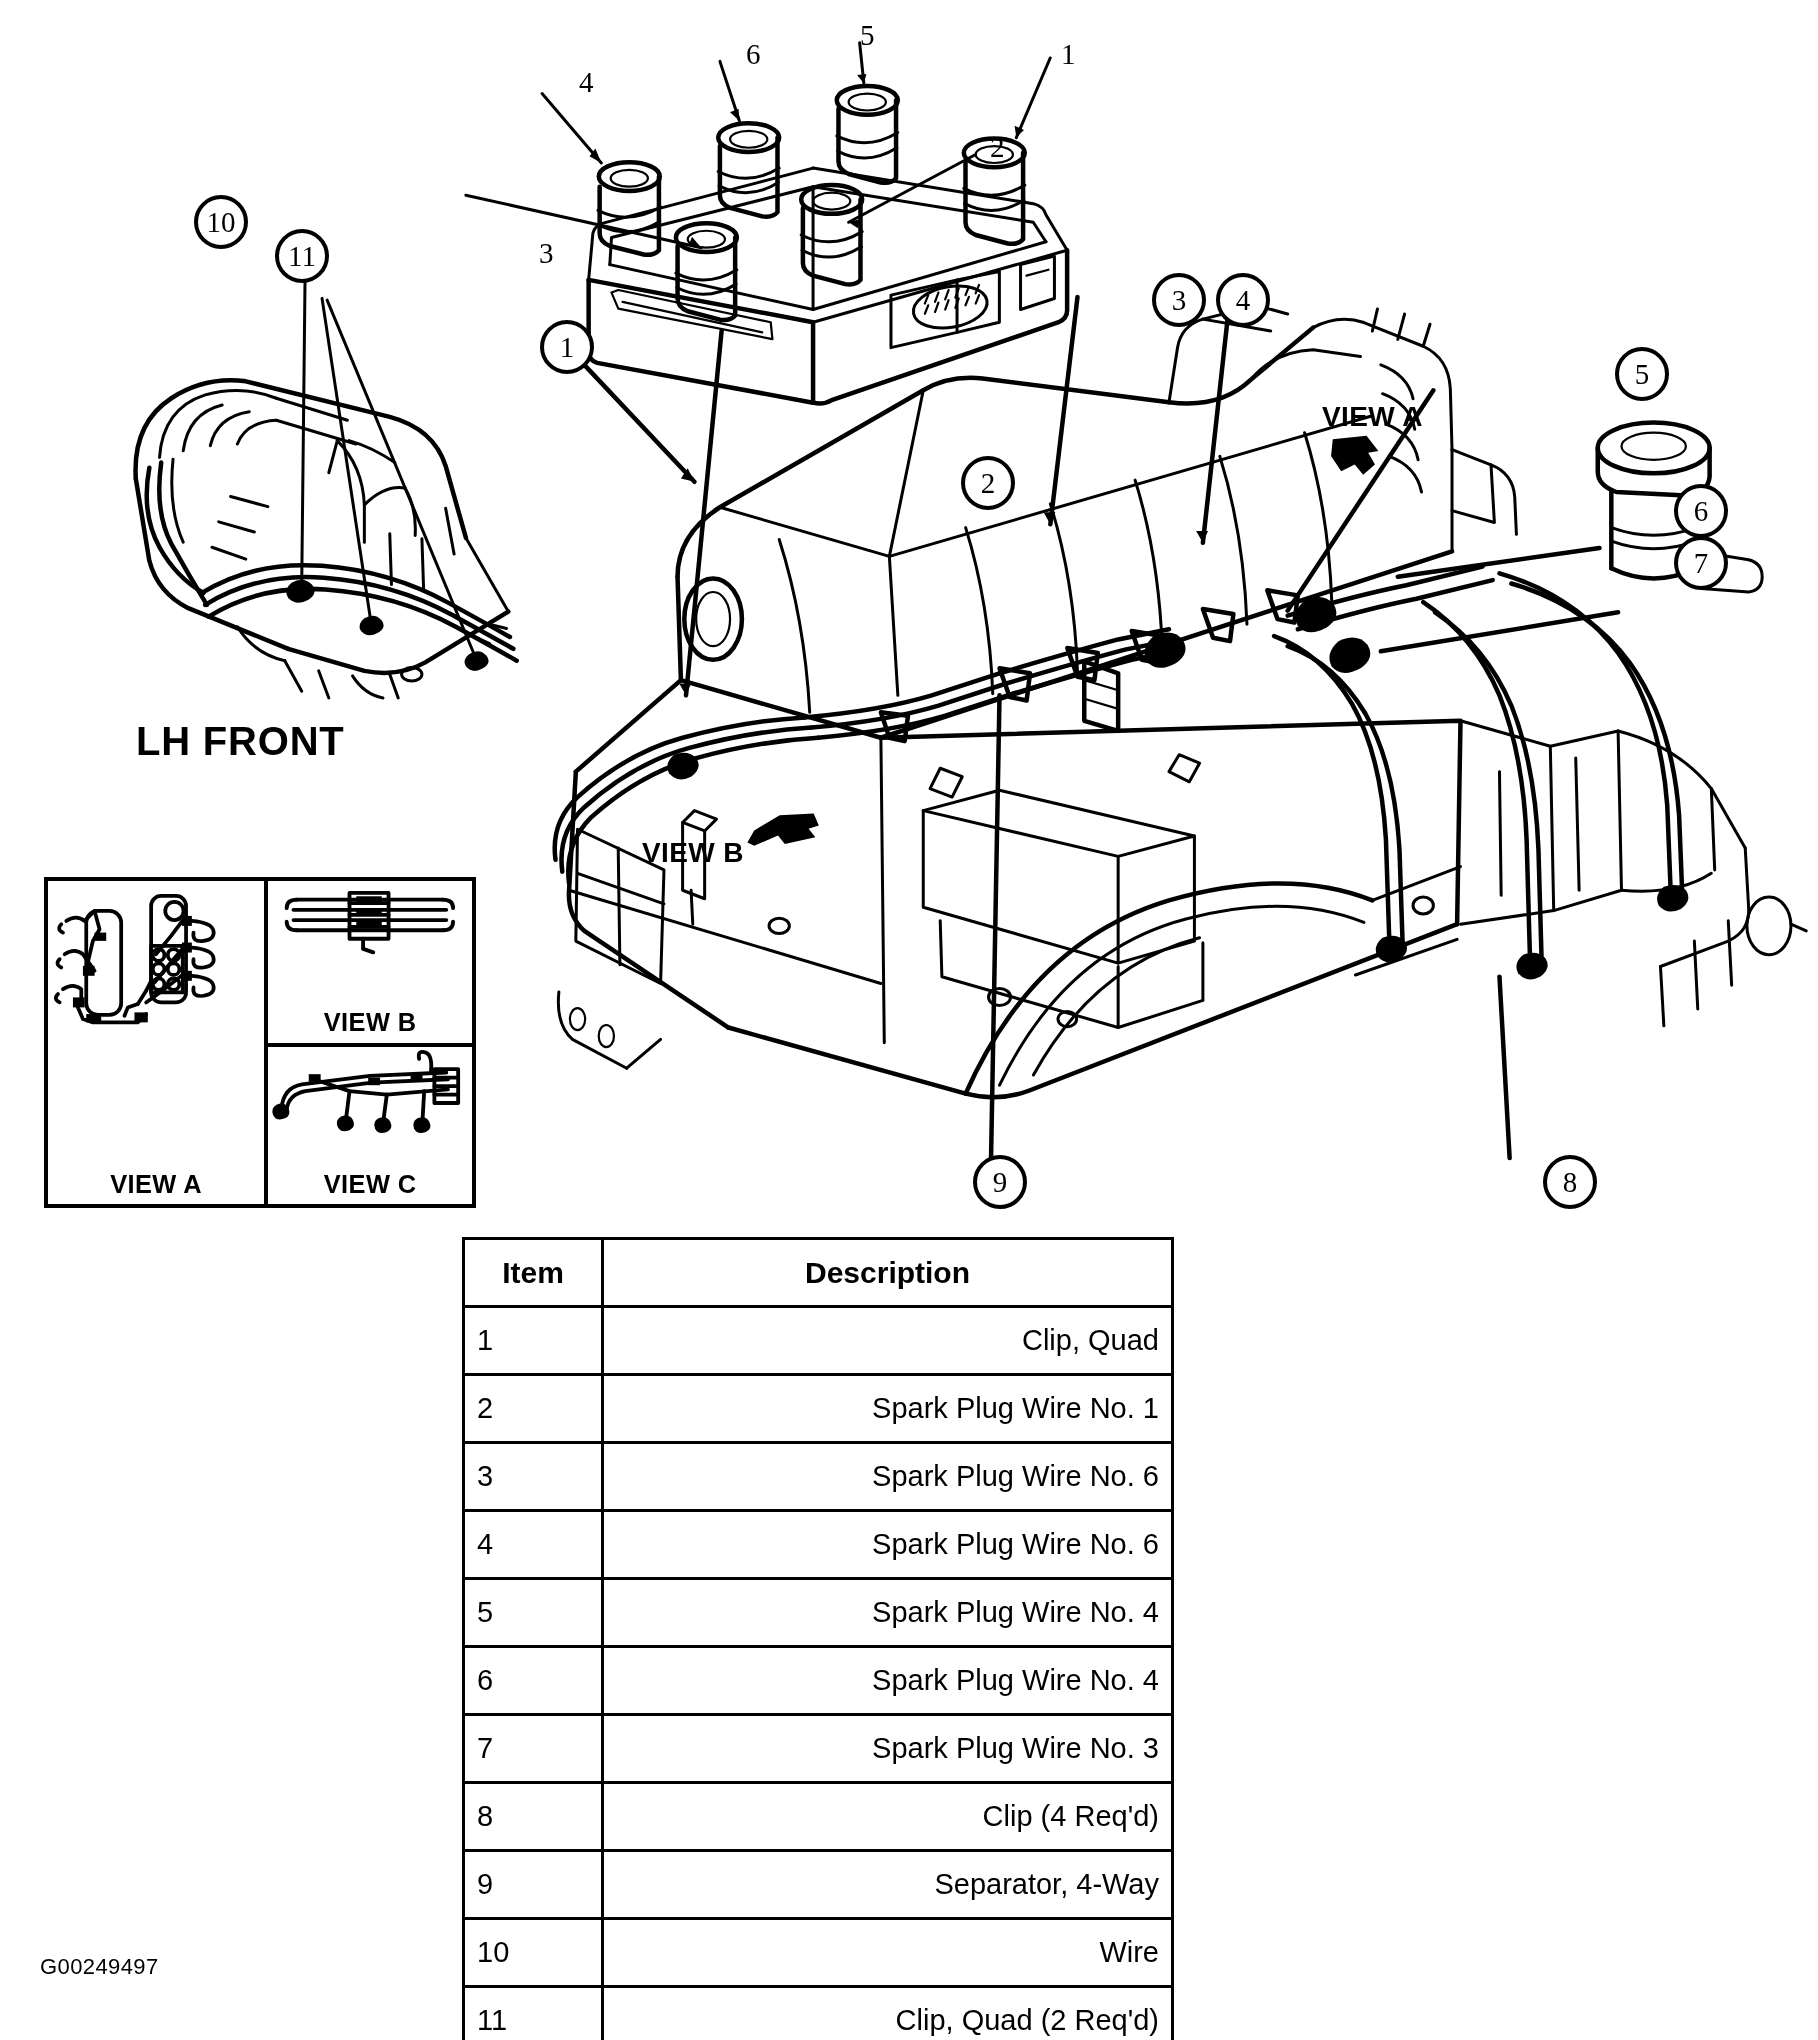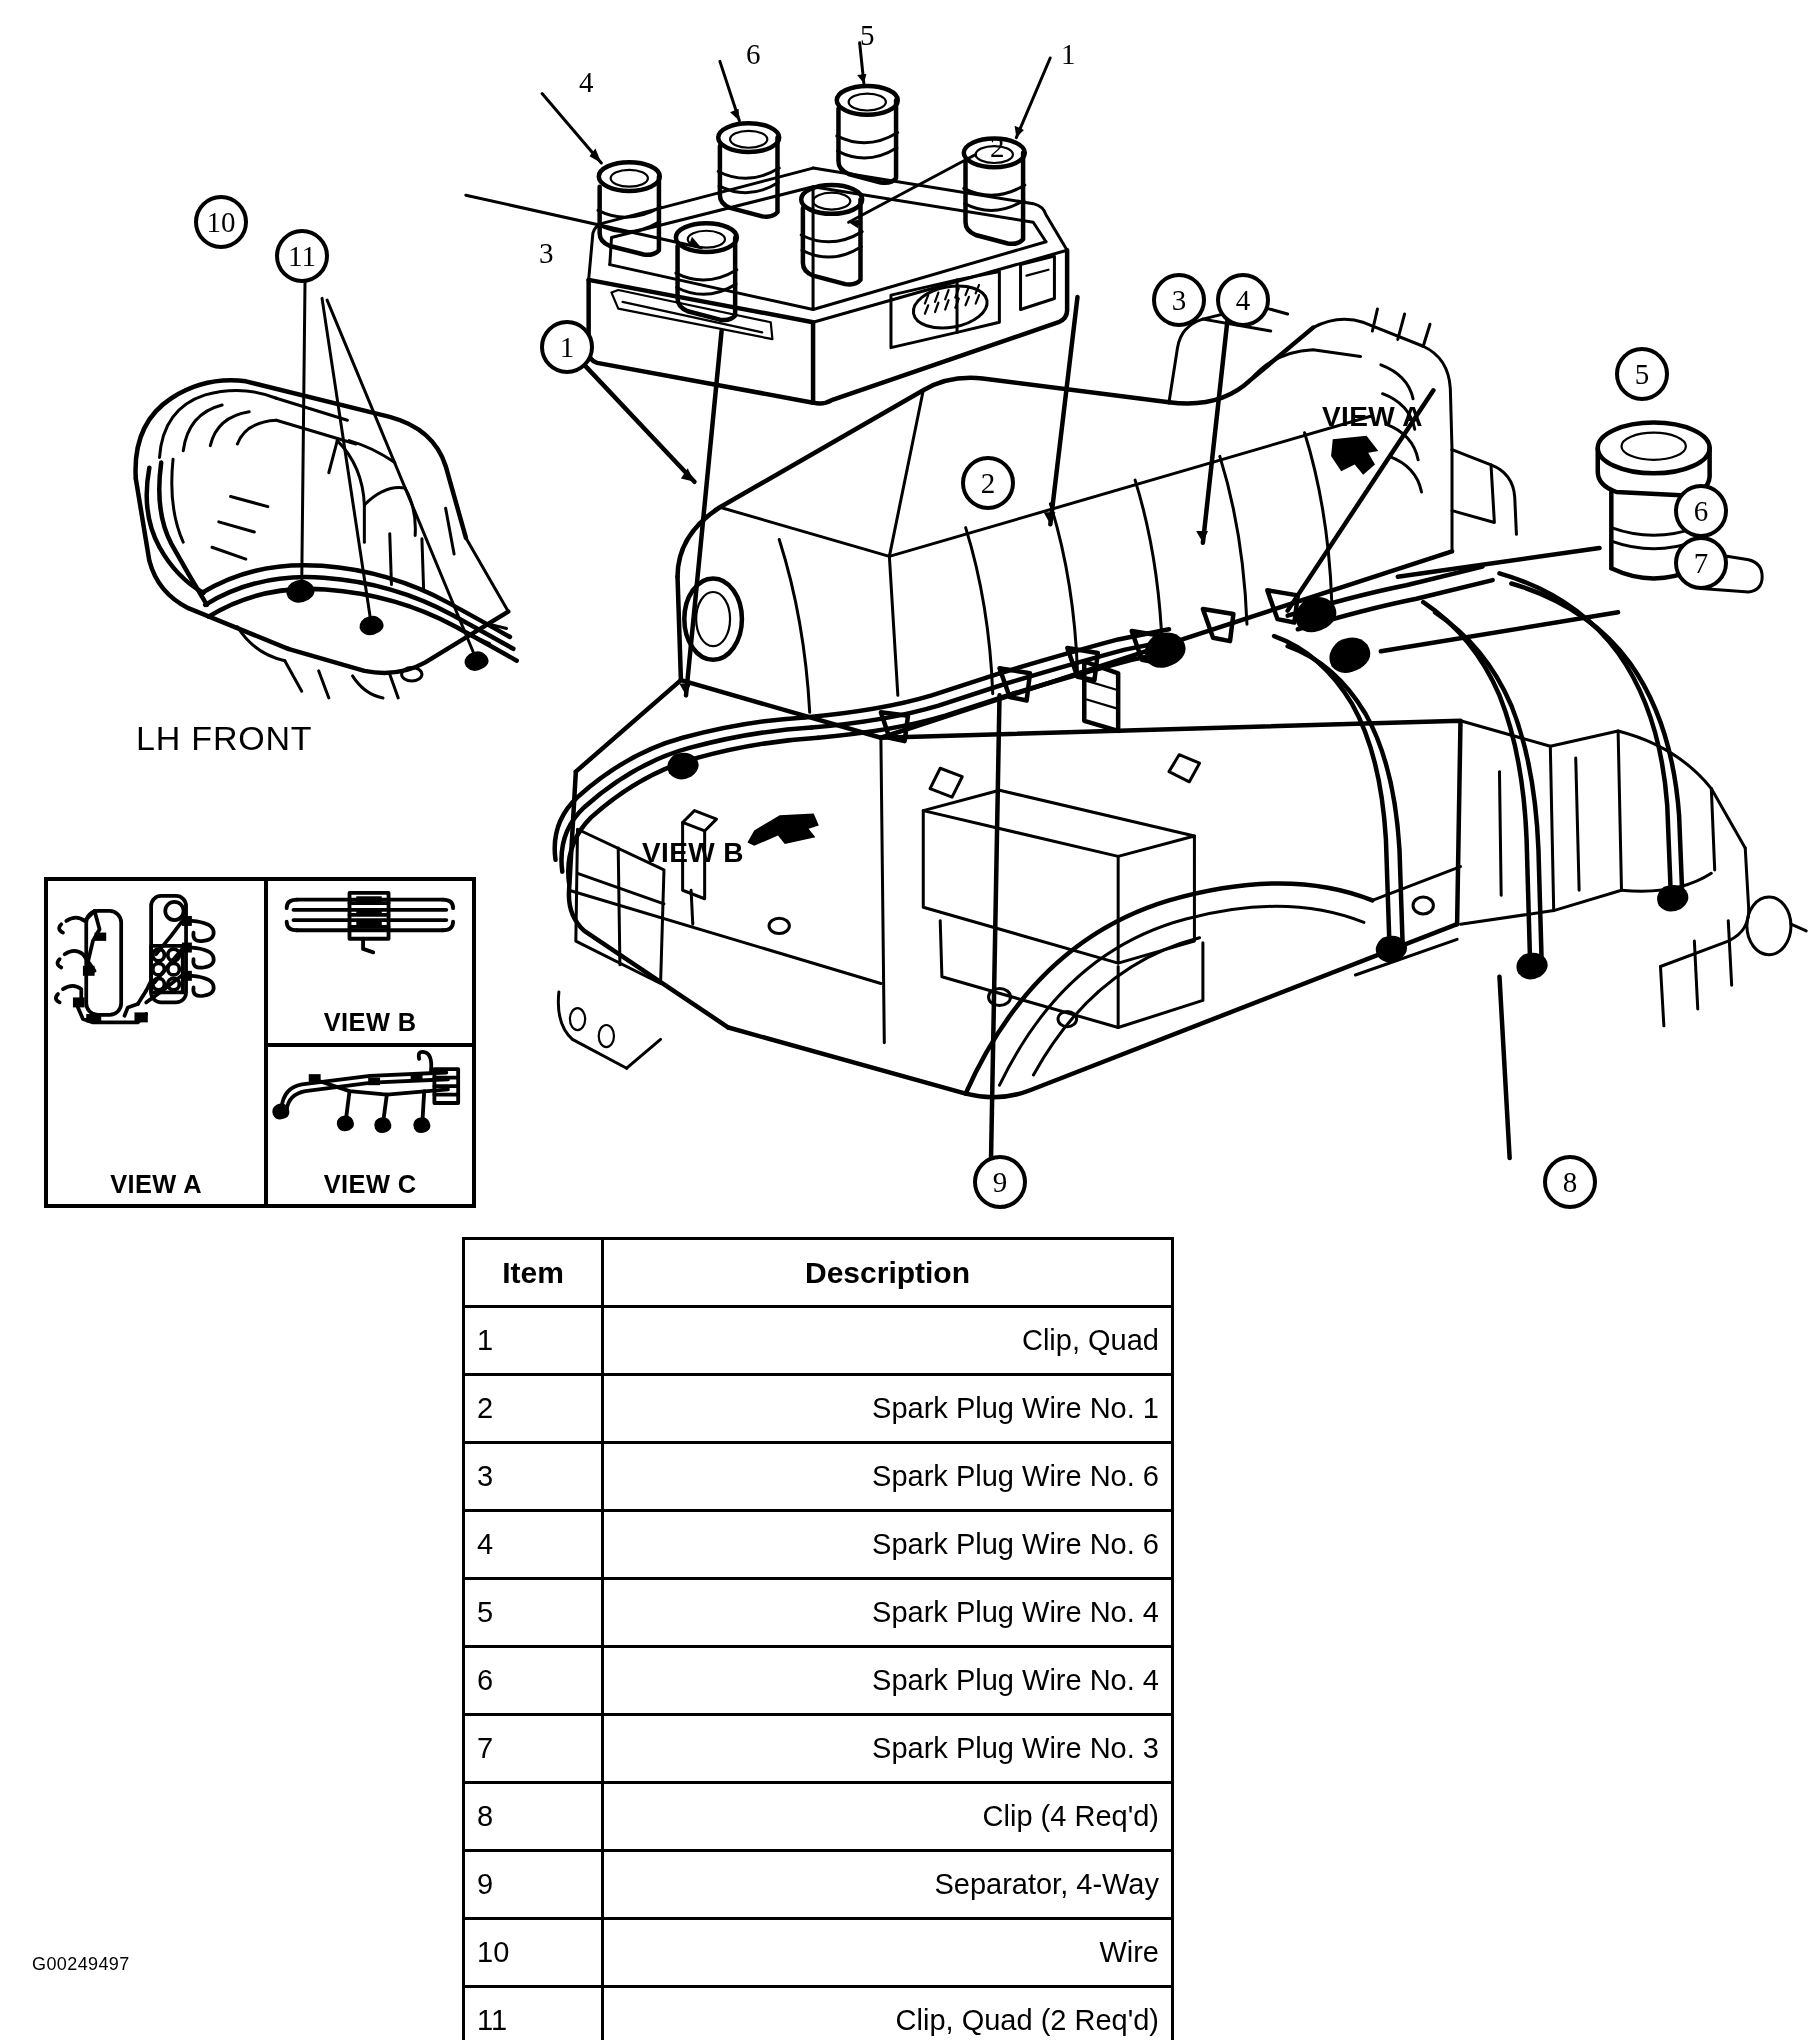--- a/index.html
+++ b/index.html
@@ -51,22 +51,22 @@
   
   .viewlabel {
     position: absolute;
     font-size: 28px;
     font-weight: bold;
     letter-spacing: 0.4px;
     z-index: 7;
   }
   .lhfront {
     position: absolute;
-    font-size: 34px;
-    font-weight: normal;
+    font-size: 40px;
+    font-weight: bold;
     letter-spacing: 0.8px;
   }
 
   
   #detail-boxes {
     position: absolute;
     left: 44px;
     top: 877px;
     width: 432px;
     height: 331px;
@@ -134,23 +134,23 @@
     font-weight: bold;
     text-align: center;
     font-size: 30px;
   }
   #parts-table td.col-item { width: 112px; text-align: left; }
   #parts-table td.col-desc { text-align: right; }
 
   
   #figure-id {
     position: absolute;
-    left: 32px;
+    left: 40px;
     top: 1954px;
-    font-size: 18px;
+    font-size: 22px;
     letter-spacing: 0.4px;
   }
 
   
   svg.art { position: absolute; overflow: visible; }
   svg.art path, svg.art line, svg.art polyline, svg.art circle,
   svg.art ellipse, svg.art rect, svg.art polygon {
     vector-effect: non-scaling-stroke;
   }
   .ln { fill: none; stroke: #000; stroke-width: 3; stroke-linecap: round; stroke-linejoin: round; }

